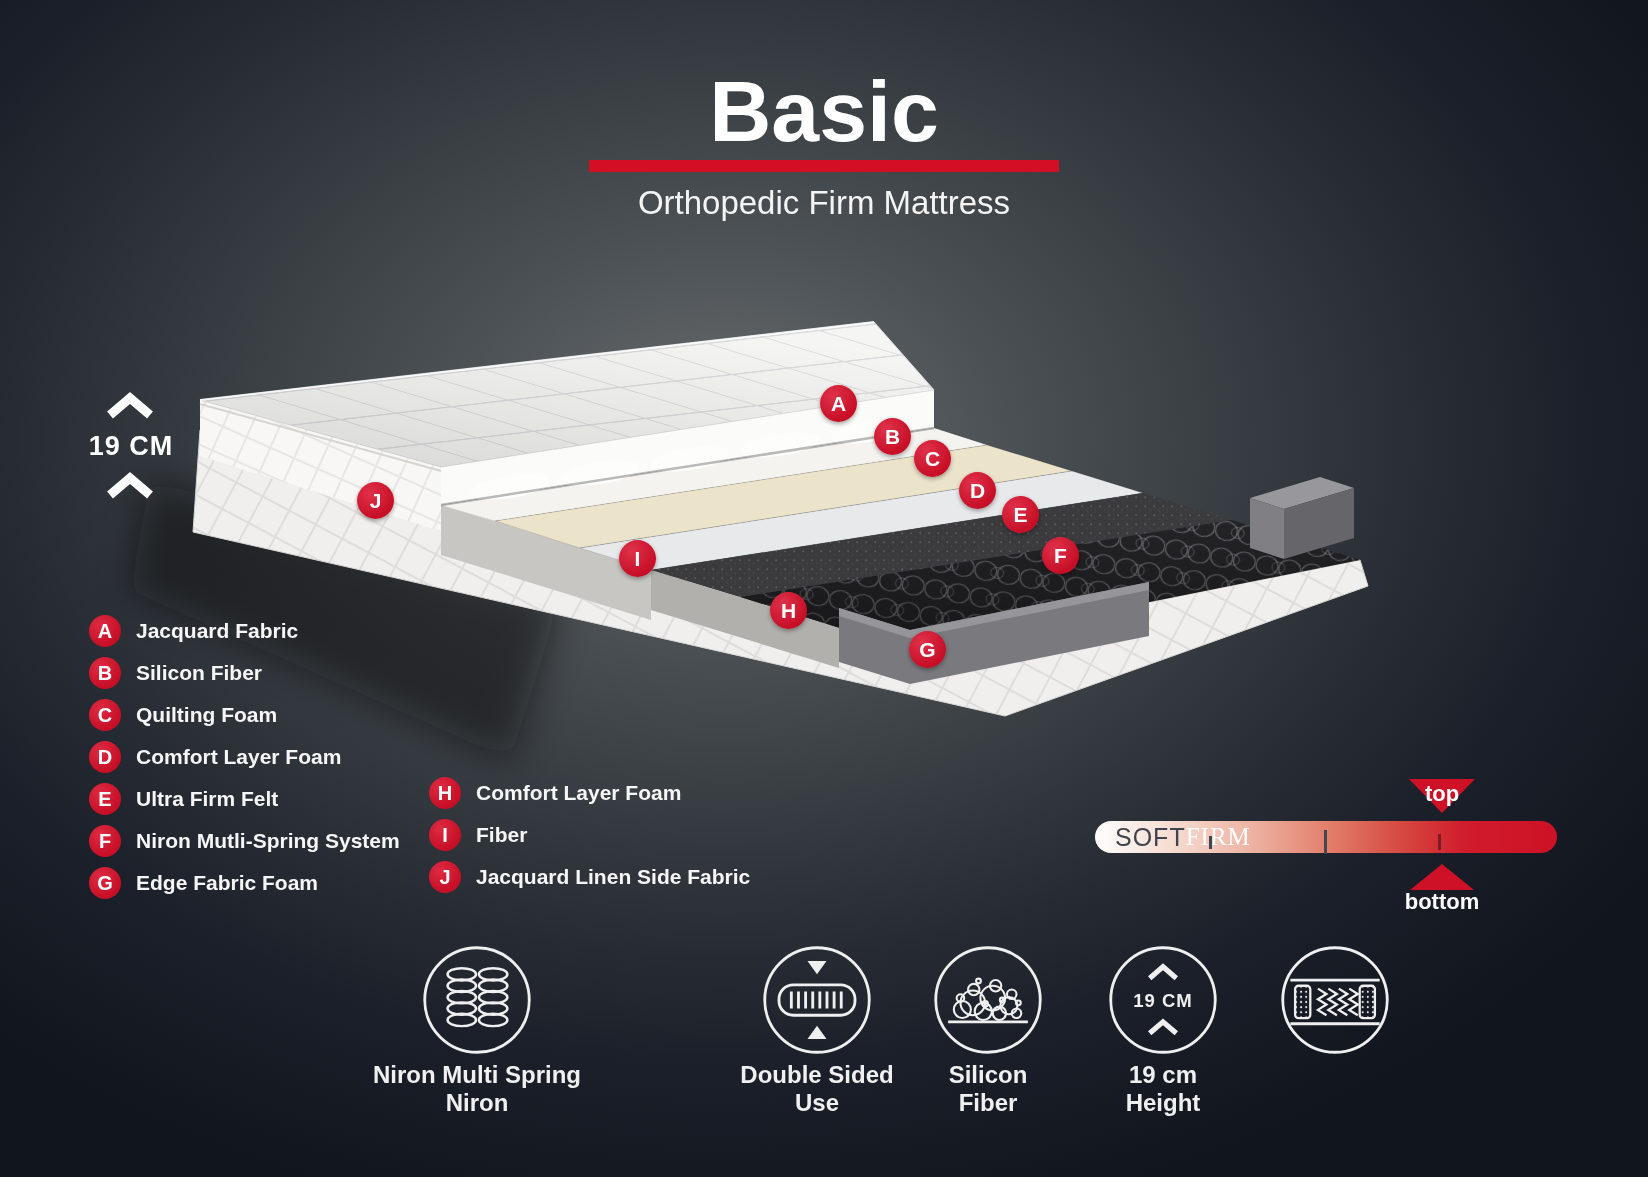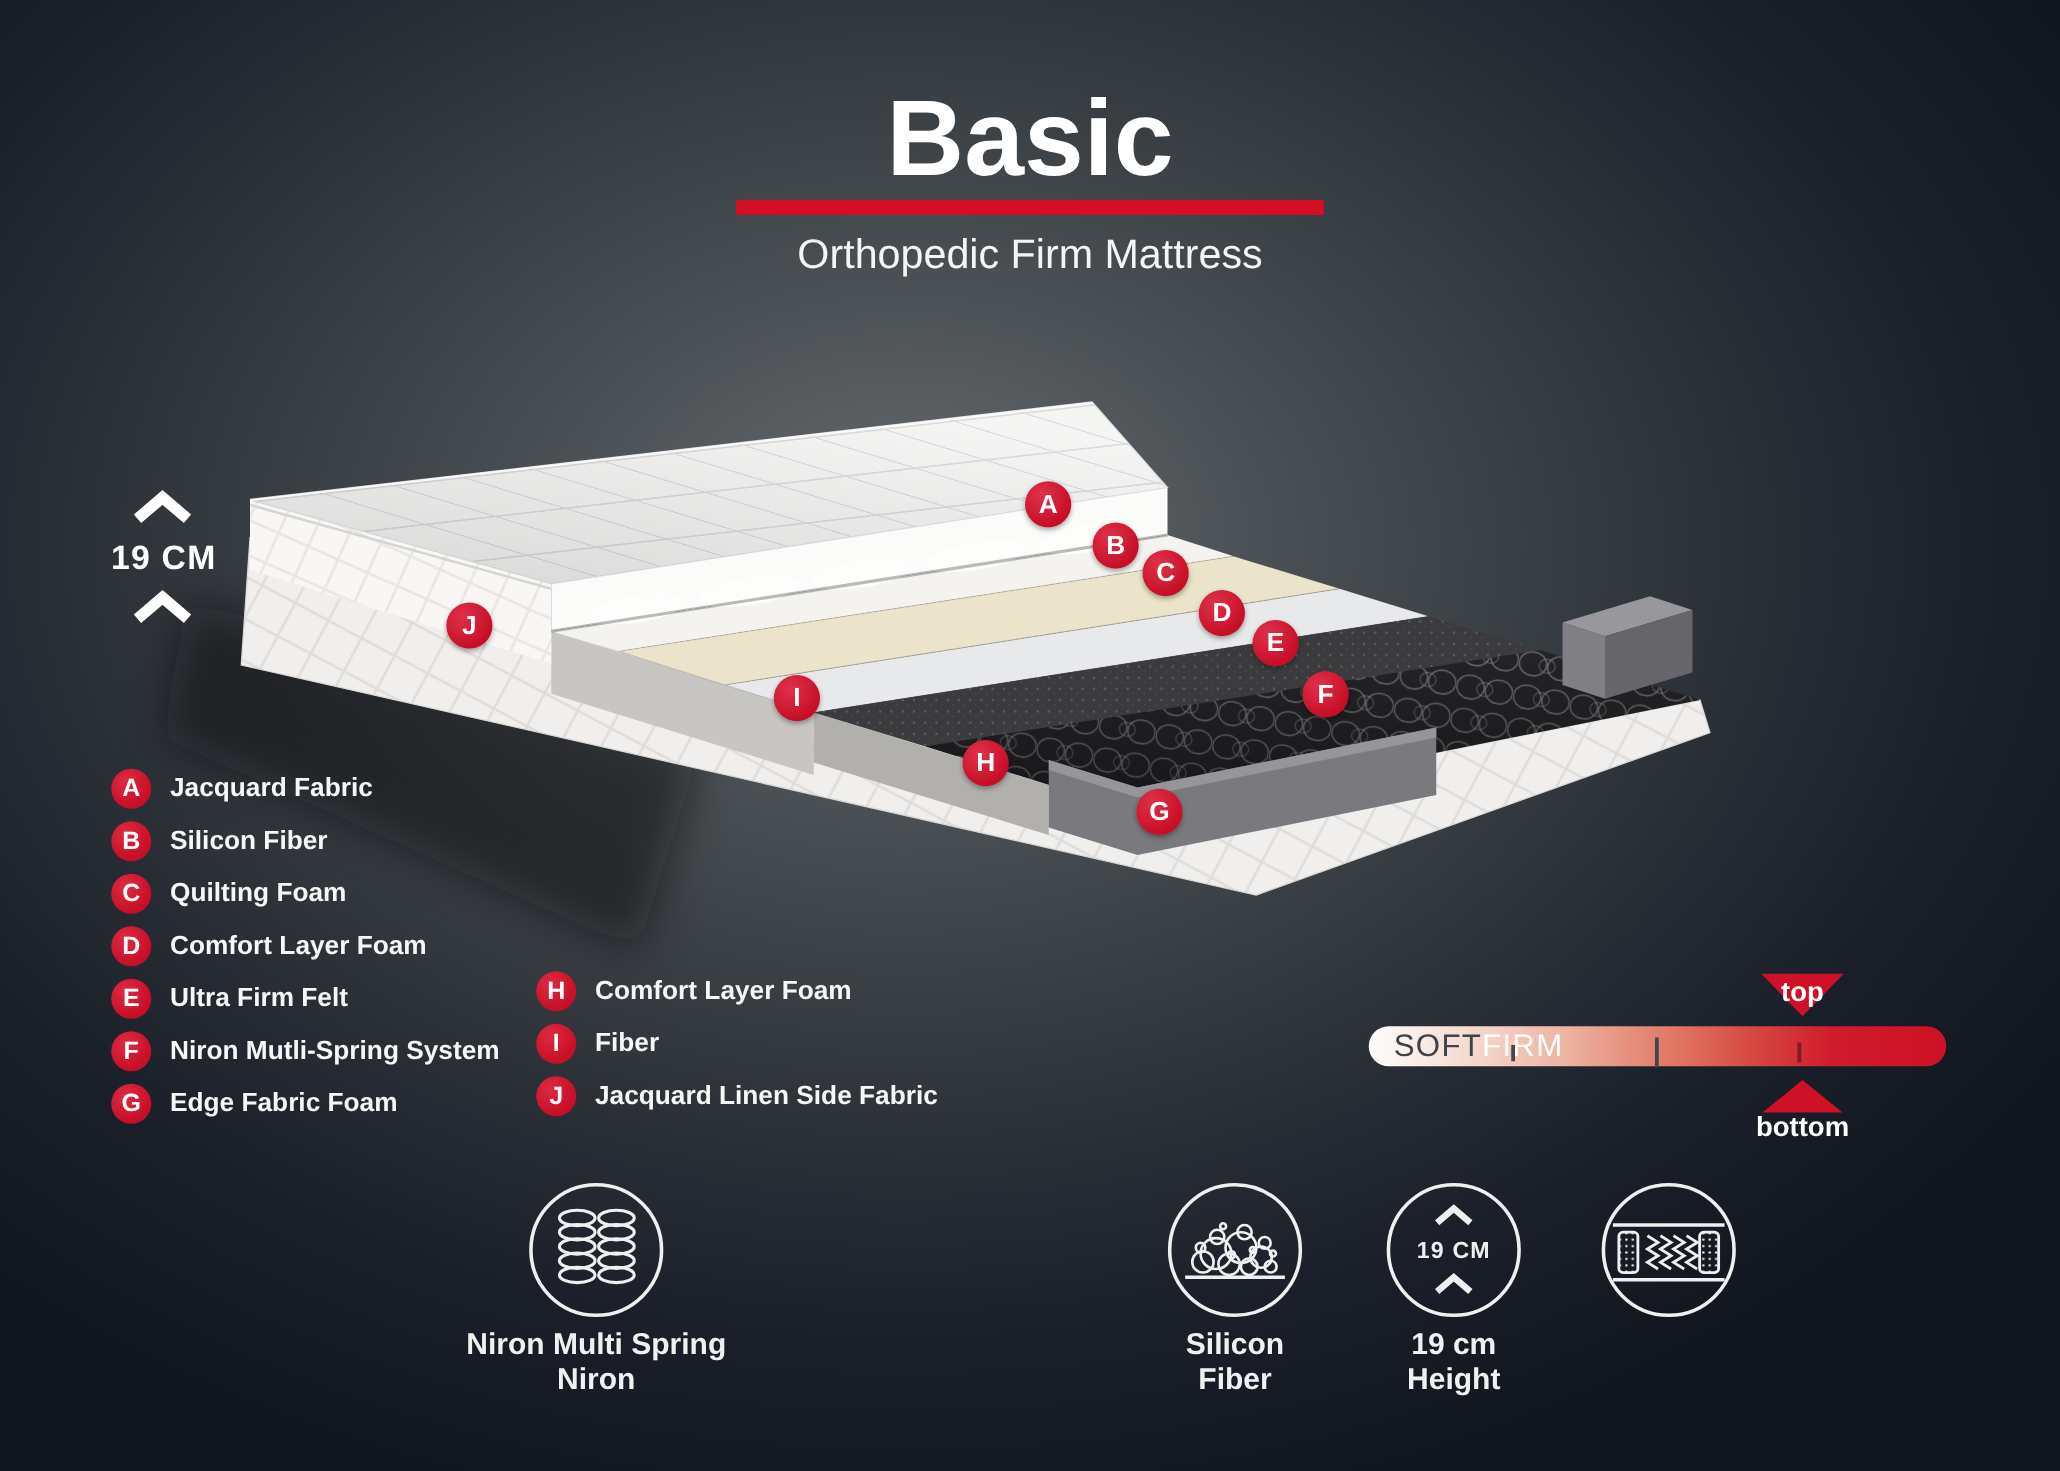--- a/index.html
+++ b/index.html
@@ -35,21 +35,21 @@
     background:radial-gradient(circle at 35% 30%, #dd2a42, #c60e26 72%);
     display:flex;align-items:center;justify-content:center;
     font-size:20px;font-weight:bold;color:#fff;}
   .llab{font-size:21px;font-weight:bold;color:#f6f6f6;white-space:nowrap;}
   
   .scale{position:absolute;left:1095px;top:821px;width:462px;height:32px;border-radius:21px;
     background:linear-gradient(90deg,#fefefe 0%,#f6ddd3 16%,#edb3a2 34%,#e17a67 52%,#d64a42 66%,#d01c2c 80%,#ce1126 100%);
     display:flex;align-items:center;justify-content:flex-start;
     padding:0 20px;box-sizing:border-box;}
   .scale .soft{font-size:25px;color:#3f444c;letter-spacing:1px;}
-  .scale .firm{font-size:25px;color:#ffffff;letter-spacing:1px;}
+  .scale .firm{font-size:25px;color:#ffffff;letter-spacing:1px;font-family:Liberation Serif, serif;}
   .tick{position:absolute;width:3px;}
   .arrow-down{position:absolute;left:1409px;top:779px;width:0;height:0;
     border-left:33px solid transparent;border-right:33px solid transparent;border-top:34px solid #ce1126;}
   .top-label{position:absolute;left:1409px;top:781px;width:66px;text-align:center;
     font-size:22px;font-weight:bold;color:#fff;}
   .arrow-up{position:absolute;left:1410px;top:864px;width:0;height:0;
     border-left:32px solid transparent;border-right:32px solid transparent;border-bottom:26px solid #ce1126;}
   .bottom-label{position:absolute;left:1382px;top:889px;width:120px;text-align:center;
     font-size:22px;font-weight:bold;color:#fff;}
   
@@ -245,20 +245,33 @@
         <ellipse cx="77" cy="81" rx="15" ry="6.5"></ellipse>
       </g>
     </svg>
     <div class="flab">
       <div>Niron Multi Spring</div>
         <div>Niron</div>
     </div>
   </div>
 
 
+  <div class="feat" style="left:707px">
+    <svg class="fcirc" viewBox="0 0 120 120">
+      <circle cx="60" cy="60" r="55" class="ic"></circle>
+      <polygon points="50,19 70,19 60,33" fill="#efefef"></polygon>
+      <rect x="20" y="44" width="80" height="32" rx="15" class="ic"></rect>
+      <path class="bars" d="M33,51 V69 M40.5,51 V69 M48,51 V69 M55.5,51 V69 M63,51 V69 M70.5,51 V69 M78,51 V69 M85.5,51 V69"></path>
+      <polygon points="50,101 70,101 60,87" fill="#efefef"></polygon>
+    </svg>
+    <div class="flab">
+      <div>Double Sided</div>
+        <div>Use</div>
+    </div>
+  </div>
 
   <div class="feat" style="left:878px">
     <svg class="fcirc" viewBox="0 0 120 120">
       <circle cx="60" cy="60" r="55" class="ic"></circle>
       <path d="M18,83 H102" class="ic" stroke-width="2.6"></path>
       <g class="bub">
         <circle cx="44" cy="63" r="13"></circle>
           <circle cx="65" cy="58" r="13"></circle>
           <circle cx="82" cy="66" r="9"></circle>
         <circle cx="33" cy="70" r="9"></circle>

